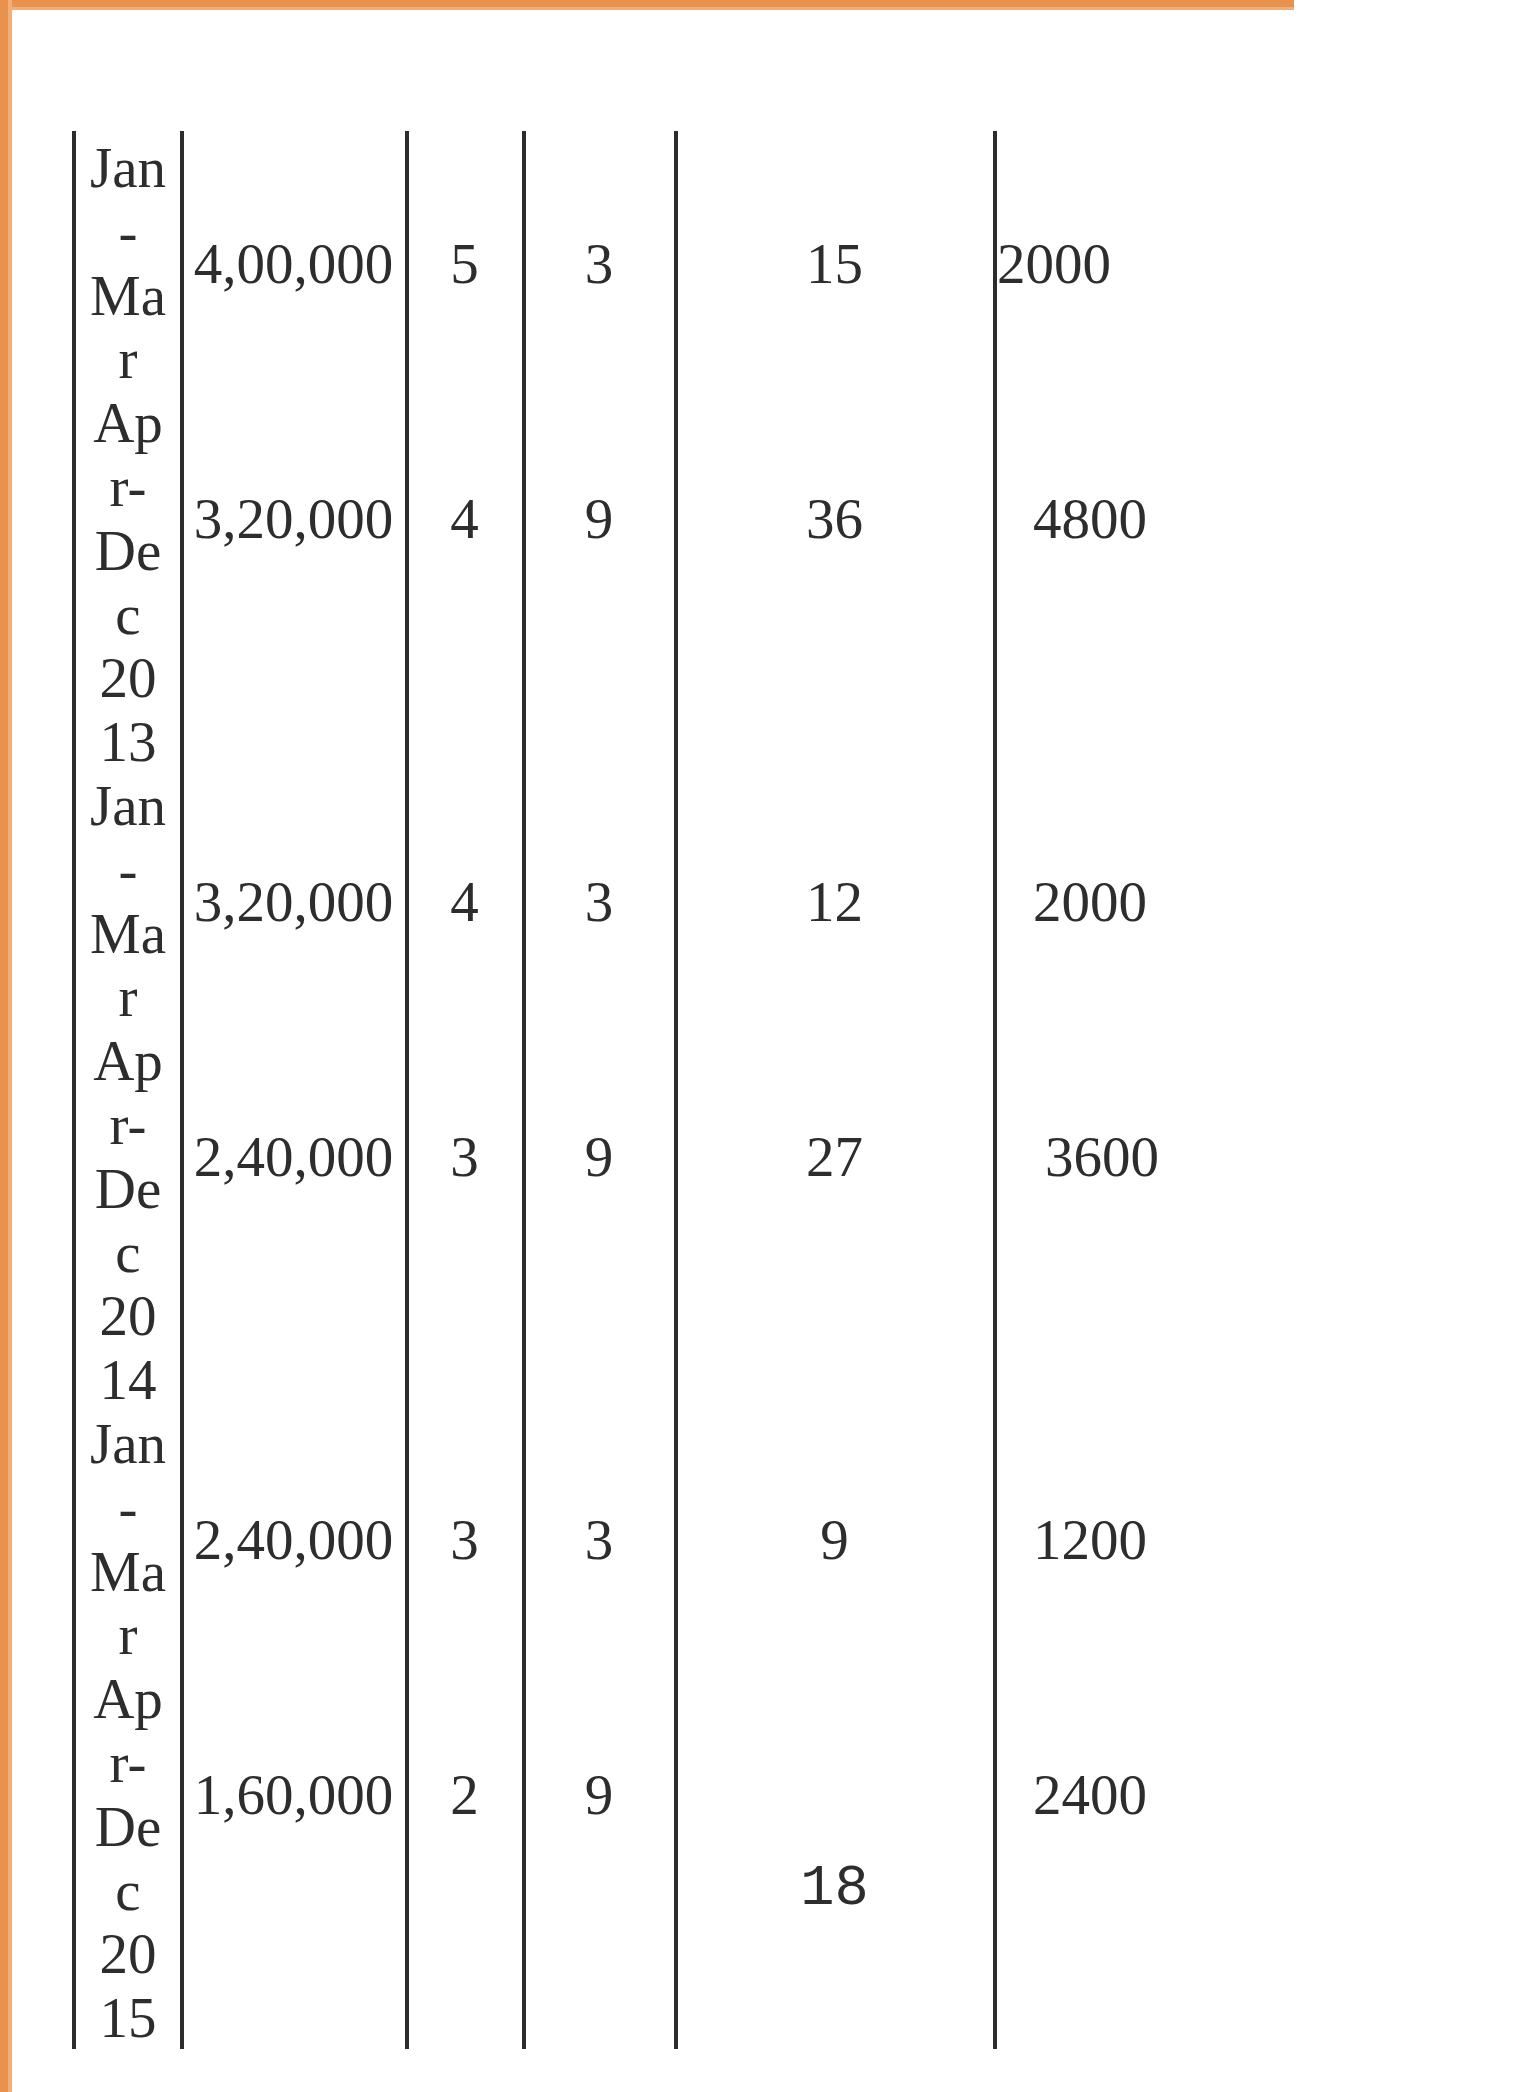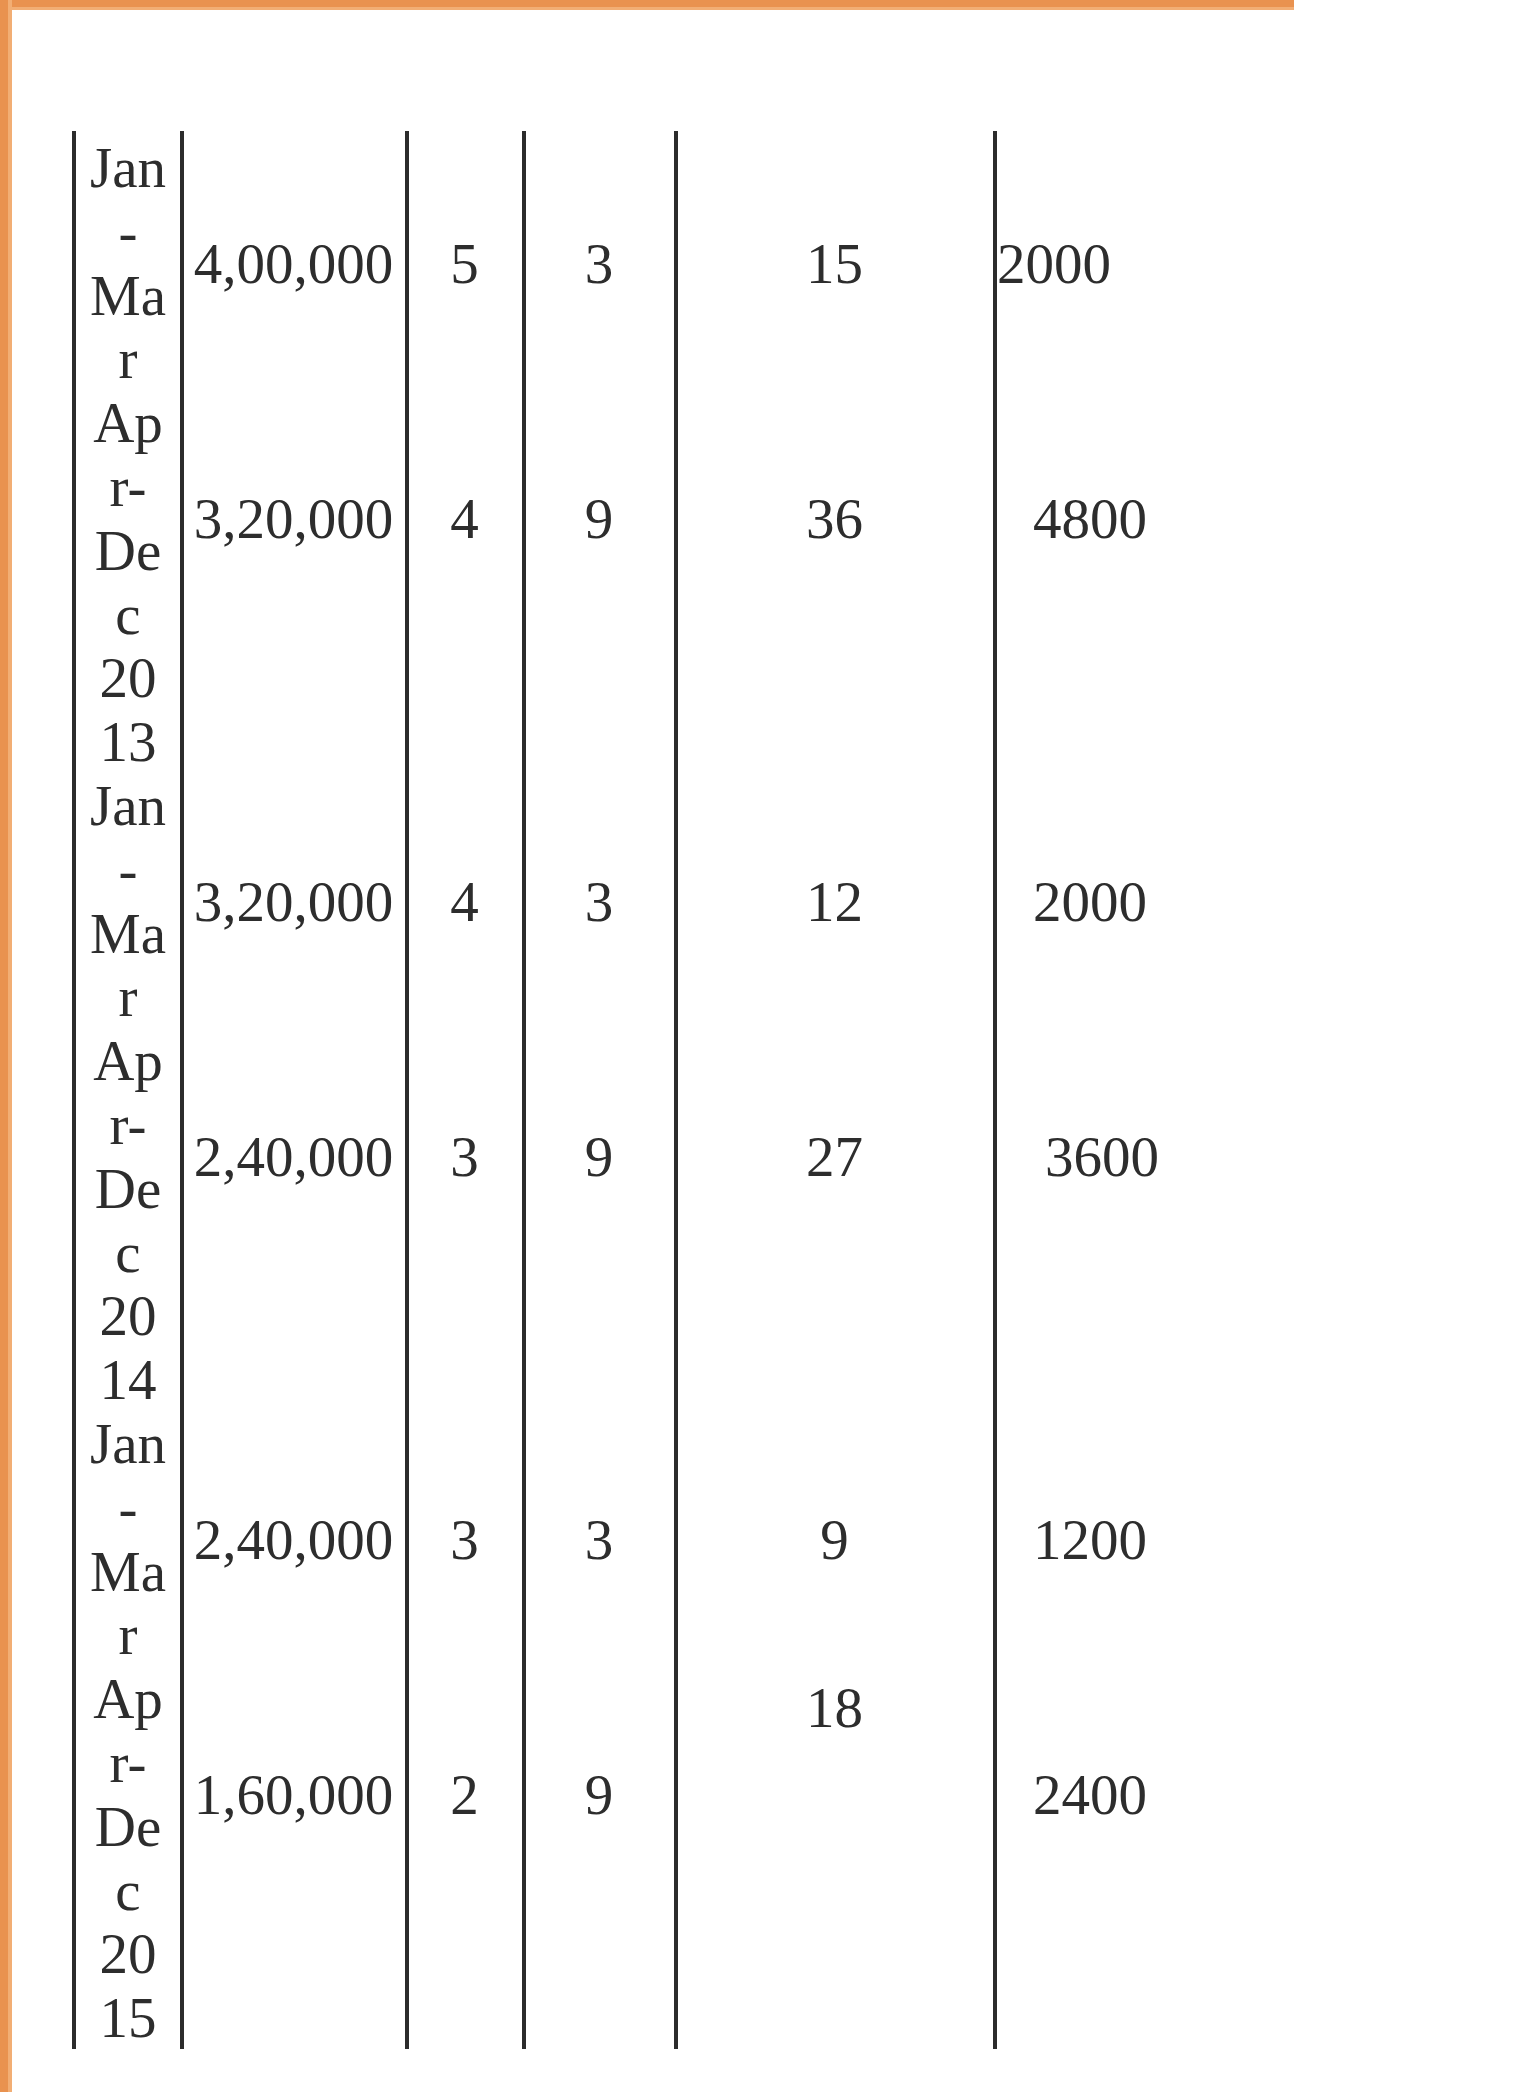--- a/index.html
+++ b/index.html
@@ -109,16 +109,16 @@
       <div class="cell center" style="left: 678px; width: 313px; top: 1117px;">27</div>
       <div class="cell left" style="left: 997px; width: 355px; top: 1117px; padding-left: 48px;">3600</div>
       <div class="cell center" style="left: 184px; width: 219px; top: 1500px;">2,40,000</div>
       <div class="cell center" style="left: 409px; width: 111px; top: 1500px;">3</div>
       <div class="cell center" style="left: 526px; width: 146px; top: 1500px;">3</div>
       <div class="cell center" style="left: 678px; width: 313px; top: 1500px;">9</div>
       <div class="cell left" style="left: 997px; width: 355px; top: 1500px; padding-left: 36px;">1200</div>
       <div class="cell center" style="left: 184px; width: 219px; top: 1755px;">1,60,000</div>
       <div class="cell center" style="left: 409px; width: 111px; top: 1755px;">2</div>
       <div class="cell center" style="left: 526px; width: 146px; top: 1755px;">9</div>
-      <div class="cell center" style="left: 678px; width: 313px; top: 1668px;">18</div>
+      <div class="cell center" style="left: 678px; width: 313px; top: 1849px; font-family: Liberation Mono, monospace;">18</div>
       <div class="cell left" style="left: 997px; width: 355px; top: 1755px; padding-left: 36px;">2400</div>
     </div>
 </div>
 
 </body></html>

